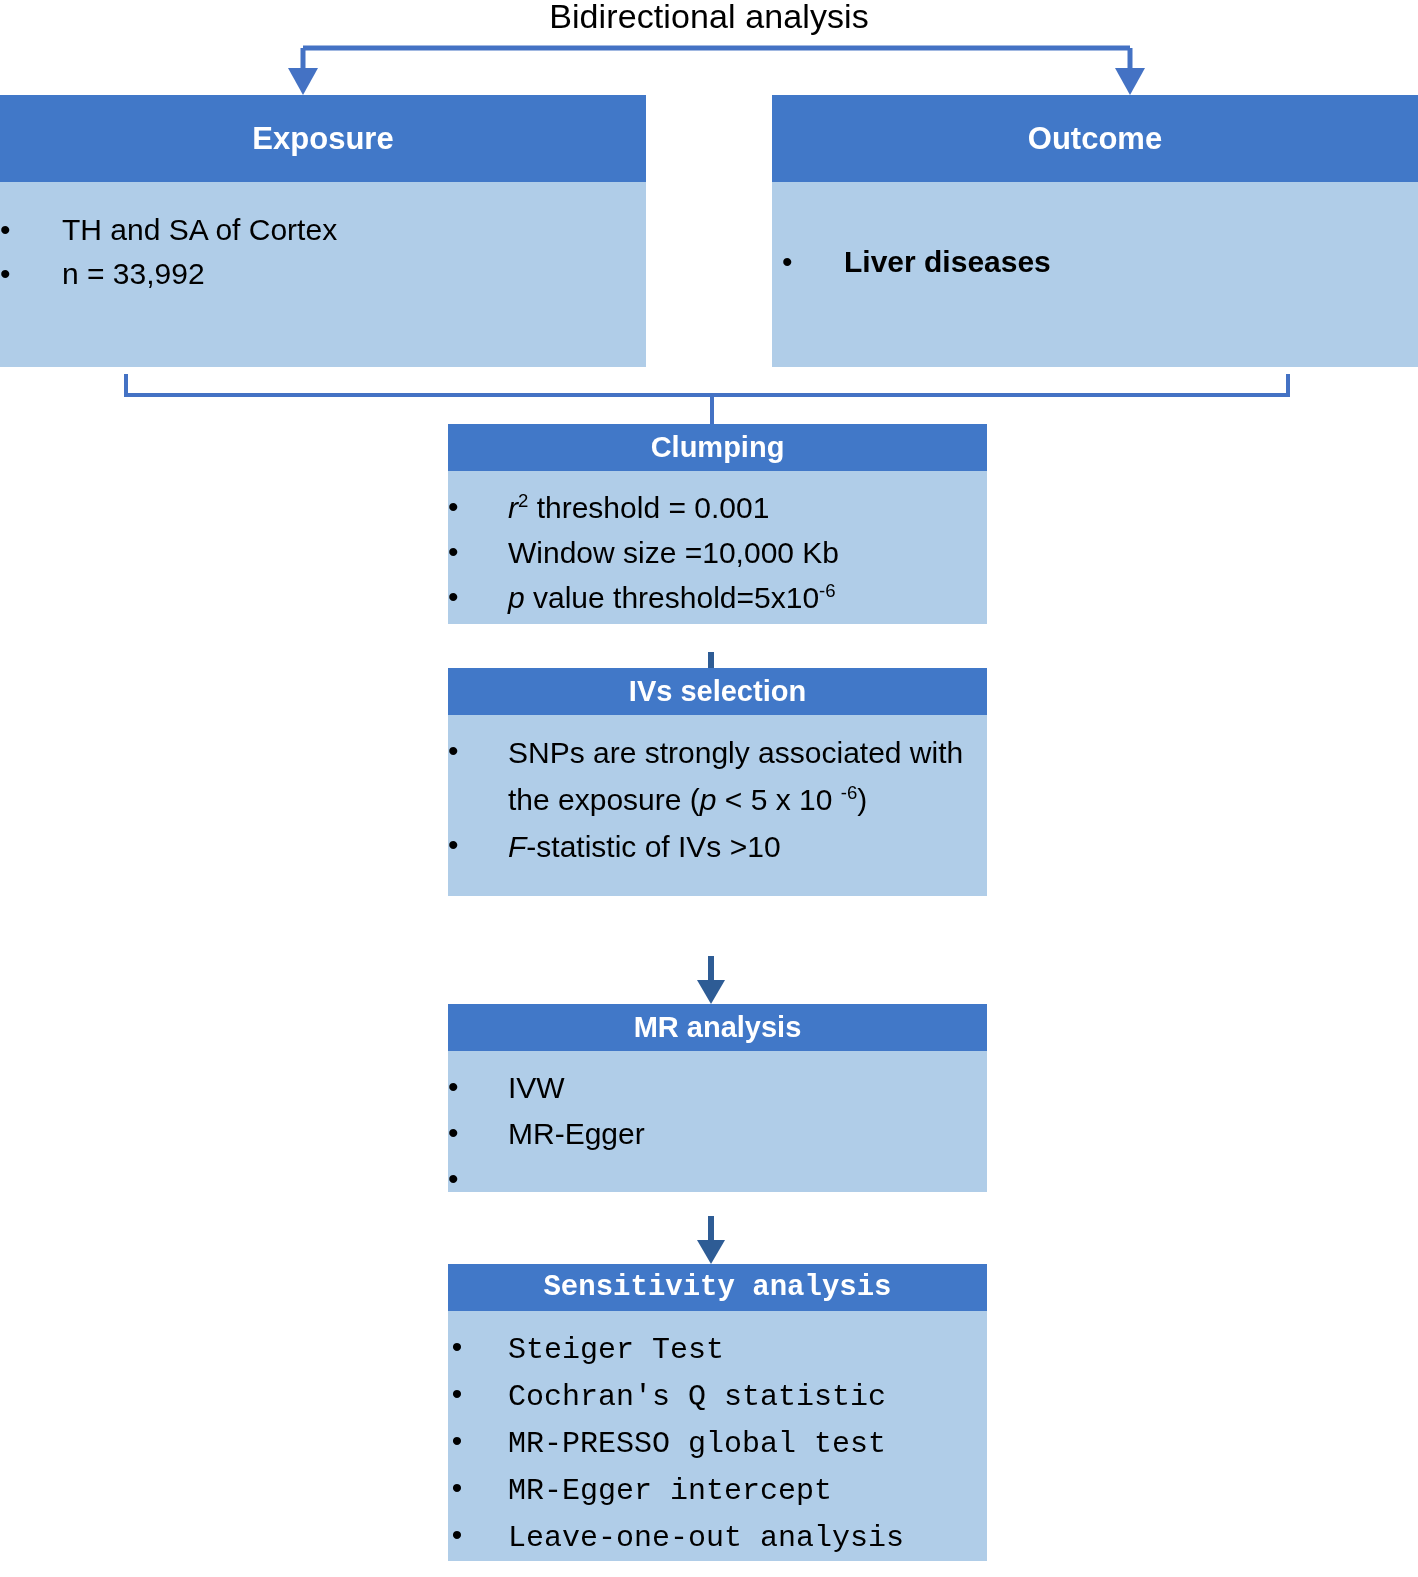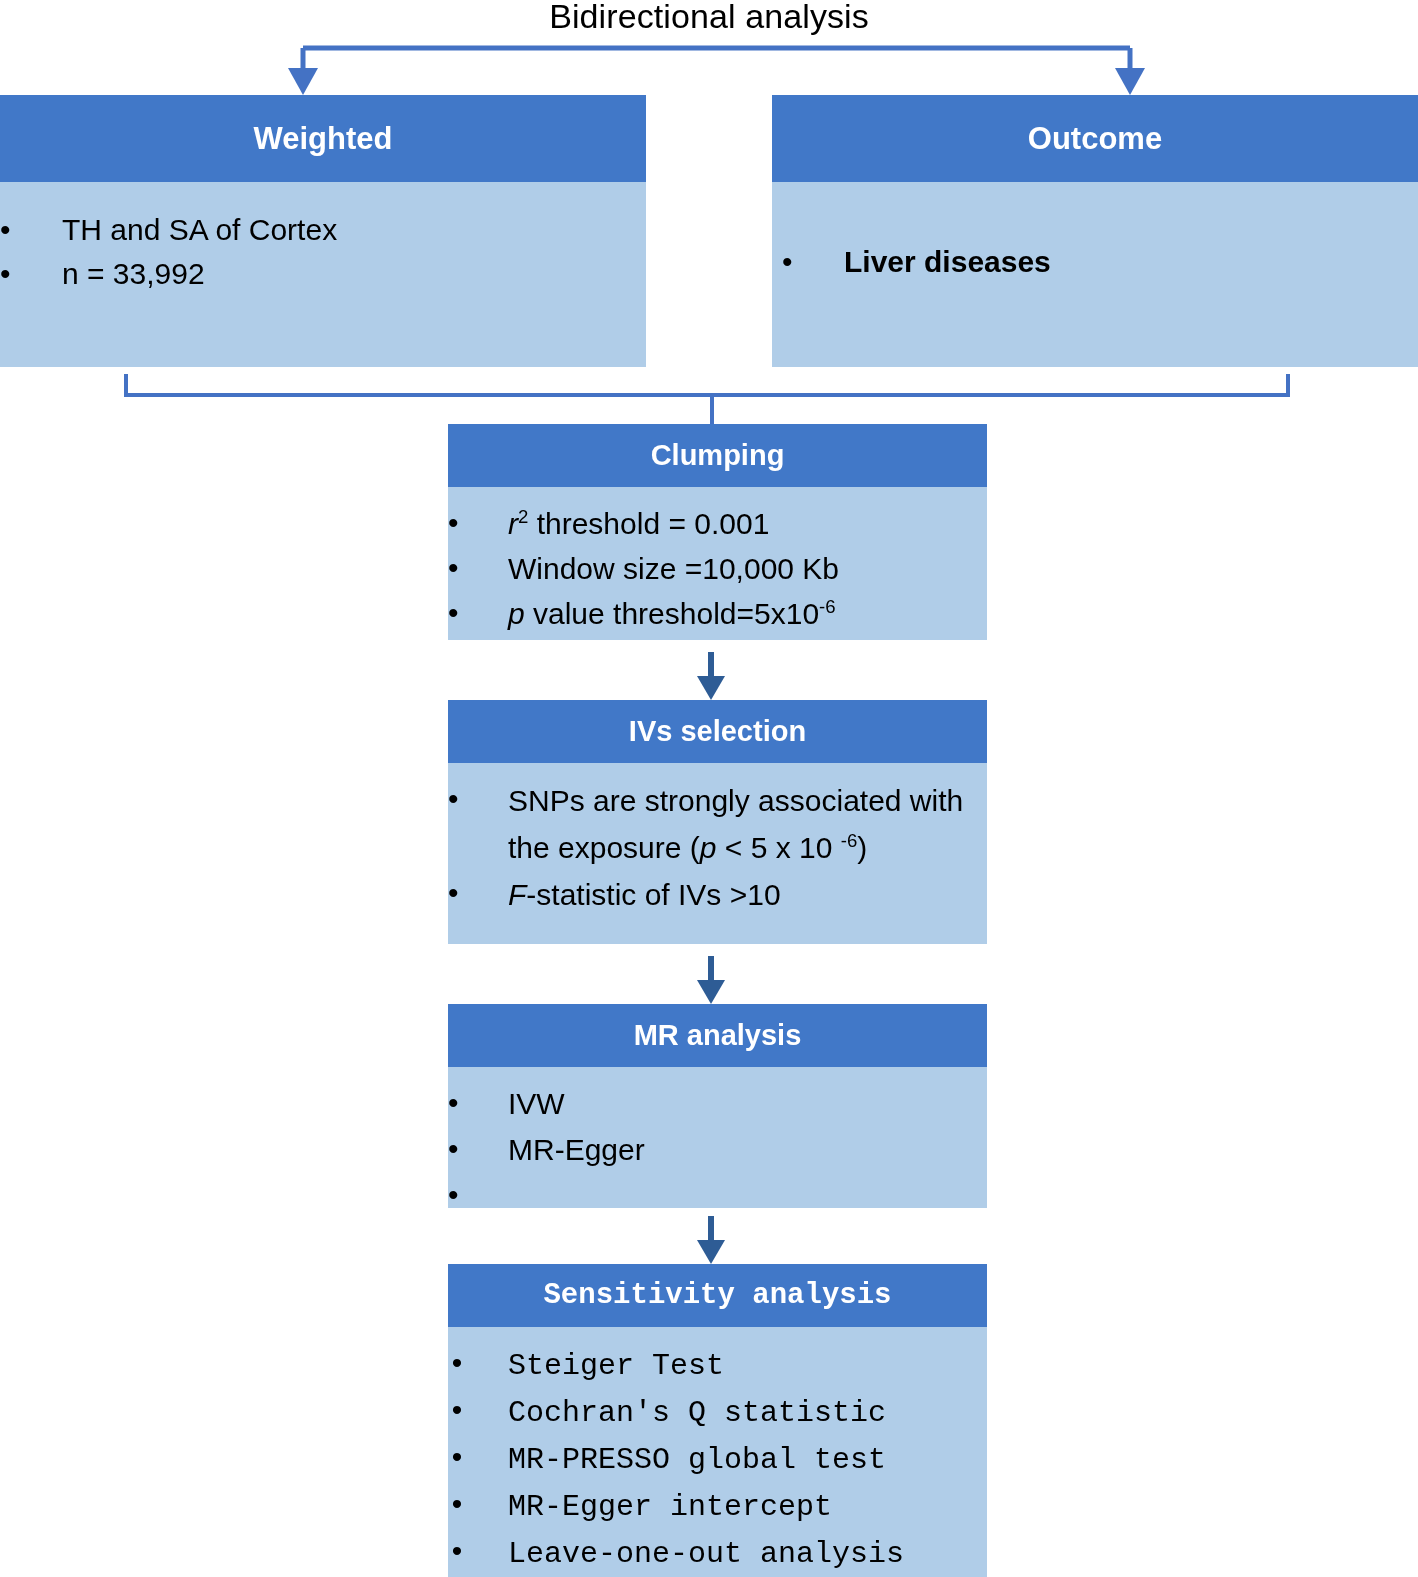--- a/index.html
+++ b/index.html
@@ -74,26 +74,26 @@
   #box-outcome  .box-header {
     height: 87px;
     font-size: 31px;
   }
   #box-exposure .box-body { height: 185px; padding-top: 26px; }
   #box-outcome  .box-body { height: 185px; padding-top: 58px; }
 
   
   .center-box { left: 448px; width: 539px; }
   #box-clumping    { top: 424px; }
-  #box-ivs         { top: 700px; }
+  #box-ivs         { top: 668px; }
   #box-mr          { top: 1004px; }
   #box-sensitivity { top: 1264px; font-family: Liberation Mono, monospace; }
 
   .center-box .box-header {
-    height: 63px;
+    height: 47px;
     font-size: 29px;
   }
   #box-clumping    .box-body { height: 153px; padding-top: 14px; }
   #box-ivs         .box-body { height: 181px; padding-top: 14px; }
   #box-mr          .box-body { height: 141px; padding-top: 14px; }
   #box-sensitivity .box-body { height: 250px; padding-top: 16px; }
 
   
   ul.bullets {
     list-style: none;
@@ -172,21 +172,21 @@
       <polygon points="711,1004 697,980 725,980"></polygon>
     </g>
 
     <g fill="#2E5C95" stroke="none">
       <rect x="708" y="1216" width="6" height="38"></rect>
       <polygon points="711,1264 697,1240 725,1240"></polygon>
     </g>
   </svg>
 
   <div class="box" id="box-exposure">
-    <div class="box-header">Weighted</div>
+    <div class="box-header">Exposure</div>
     <div class="box-body">
       <ul class="bullets bullets-wide">
         <li>
           <span class="bullet-dot">•</span>
           <span class="bullet-text">TH and SA of Cortex</span>
         </li>
         <li>
           <span class="bullet-dot">•</span>
           <span class="bullet-text">n = 33,992</span>
         </li>

